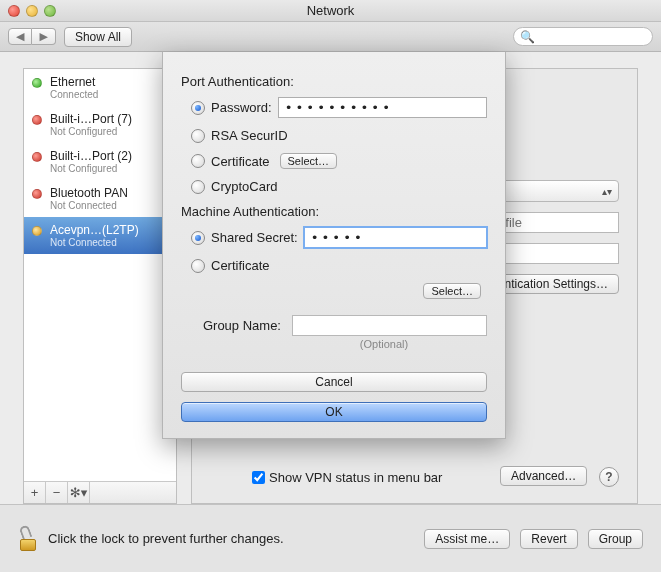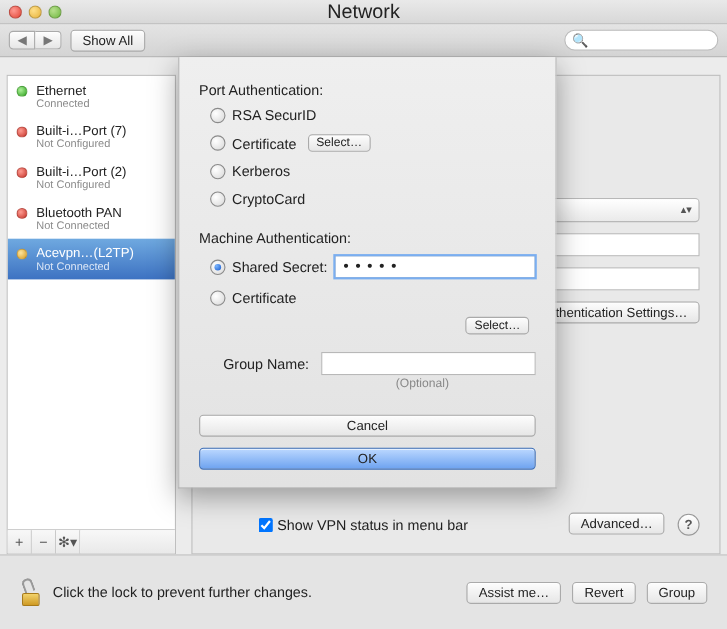--- a/index.html
+++ b/index.html
@@ -5,37 +5,37 @@
   * { box-sizing: border-box; margin: 0; padding: 0; font-family: "Lucida Grande", "Helvetica Neue", Arial, sans-serif; font-size: 13px; color: #222; }
   body { background: #ececec; width: 661px; height: 572px; overflow: hidden; position: relative; }
 
   
   .titlebar { height: 22px; background: linear-gradient(#e9e9e9, #d8d8d8); border-bottom: 1px solid #bfbfbf; position: relative; display: flex; align-items: center; }
   .traffic { display: flex; gap: 6px; margin-left: 8px; }
   .traffic span { width: 12px; height: 12px; border-radius: 50%; display: inline-block; border: 1px solid rgba(0,0,0,0.2); }
   .tl-close { background: radial-gradient(circle at 35% 35%, #ff9a92, #e24334); }
   .tl-min { background: radial-gradient(circle at 35% 35%, #ffe08a, #e6b23a); }
   .tl-zoom { background: radial-gradient(circle at 35% 35%, #b8e08e, #6fb73f); }
-  .titlebar .wtitle { position: absolute; left: 0; right: 0; text-align: center; font-size: 18px; }
+  .titlebar .wtitle { position: absolute; left: 0; right: 0; text-align: center; font-size: 13px; }
 
   
   .toolbar { height: 30px; background: linear-gradient(#e4e4e4, #d4d4d4); border-bottom: 1px solid #b5b5b5; display: flex; align-items: center; padding: 0 8px; gap: 8px; }
   .seg { display:flex; }
   .seg .btn { border-radius:0; }
   .seg .btn:first-child { border-radius:4px 0 0 4px; }
   .seg .btn:last-child { border-radius:0 4px 4px 0; border-left:none;}
   .btn { background: linear-gradient(#fdfdfd, #e6e6e6); border: 1px solid #aaa; border-radius: 4px; padding: 2px 10px; font-size: 12px; cursor: default; box-shadow: 0 1px 0 rgba(255,255,255,0.6) inset; }
   .btn.small { padding: 1px 7px; font-size: 11px; }
   .arrow { color:#777; font-size:11px;}
   .toolbar-spacer { flex:1; }
   .search { width: 140px; height: 19px; border-radius: 10px; border: 1px solid #bbb; background: #fff; padding: 0 8px 0 22px; position: relative; }
   .search .mag { position:absolute; left:6px; top:2px; color:#888; font-size:12px;}
 
   
-  .main { position: absolute; top:52px; left:0; right:0; bottom:52px; display:flex; padding: 16px 6px; gap: 14px; justify-content: center;}
+  .main { position: absolute; top:52px; left:0; right:0; bottom:52px; display:flex; padding: 16px 23px; gap: 14px; justify-content: center;}
   .sidebar { width: 154px; border:1px solid #bfbfbf; background:#fff; display:flex; flex-direction:column; }
   .sb-list { flex:1; overflow:auto;}
   .sb-item { display:flex; align-items:flex-start; gap:8px; padding:6px 8px; border-bottom: none;}
   .sb-item.selected { background: linear-gradient(#6fa9e0,#3d72c2); }
   .sb-item.selected .sb-title { color:#fff; }
   .sb-item.selected .sb-sub { color:#dce7f6; }
   .dot { width:10px; height:10px; border-radius:50%; margin-top:3px; flex:0 0 10px; border:1px solid rgba(0,0,0,0.15);}
   .dot.green { background: radial-gradient(circle at 35% 35%, #aef19a, #2fa31f);}
   .dot.red { background: radial-gradient(circle at 35% 35%, #ff9d93, #c7342a);}
   .dot.amber { background: radial-gradient(circle at 35% 35%, #ffe7a2, #d69a1f);}
@@ -201,39 +201,40 @@
   <div class="spacer"></div>
   <button class="btn">Assist me…</button>
   <button class="btn">Revert</button>
   <button class="btn">Group</button>
 </div>
 
 <div class="sheet">
   <div class="section-label">Port Authentication:</div>
   <div class="radio-list">
     <div class="row2">
+      <span class="radio checked"></span>
+      <span class="radio-label">Password:</span>
+      <div class="inline-field">••••••••••</div>
+    </div>
+    <div class="row2">
       <span class="radio"></span>
       <span class="radio-label">RSA SecurID</span>
     </div>
     <div class="row2">
       <span class="radio"></span>
       <span class="radio-label">Certificate</span>
       <button class="btn small aux-btn">Select…</button>
     </div>
     <div class="row2">
       <span class="radio"></span>
-      <span class="radio-label">Kerberos</span>
-    </div>
-    <div class="row2">
-      <span class="radio"></span>
       <span class="radio-label">CryptoCard</span>
     </div>
   </div>
 
-  <div class="section-label" style="margin-top:21px;">Machine Authentication:</div>
+  <div class="section-label" style="margin-top:10px;">Machine Authentication:</div>
   <div class="radio-list">
     <div class="row2">
       <span class="radio checked"></span>
       <span class="radio-label">Shared Secret:</span>
       <div class="inline-field focus">•••••</div>
     </div>
     <div class="row2">
       <span class="radio"></span>
       <span class="radio-label">Certificate</span>
     </div>

